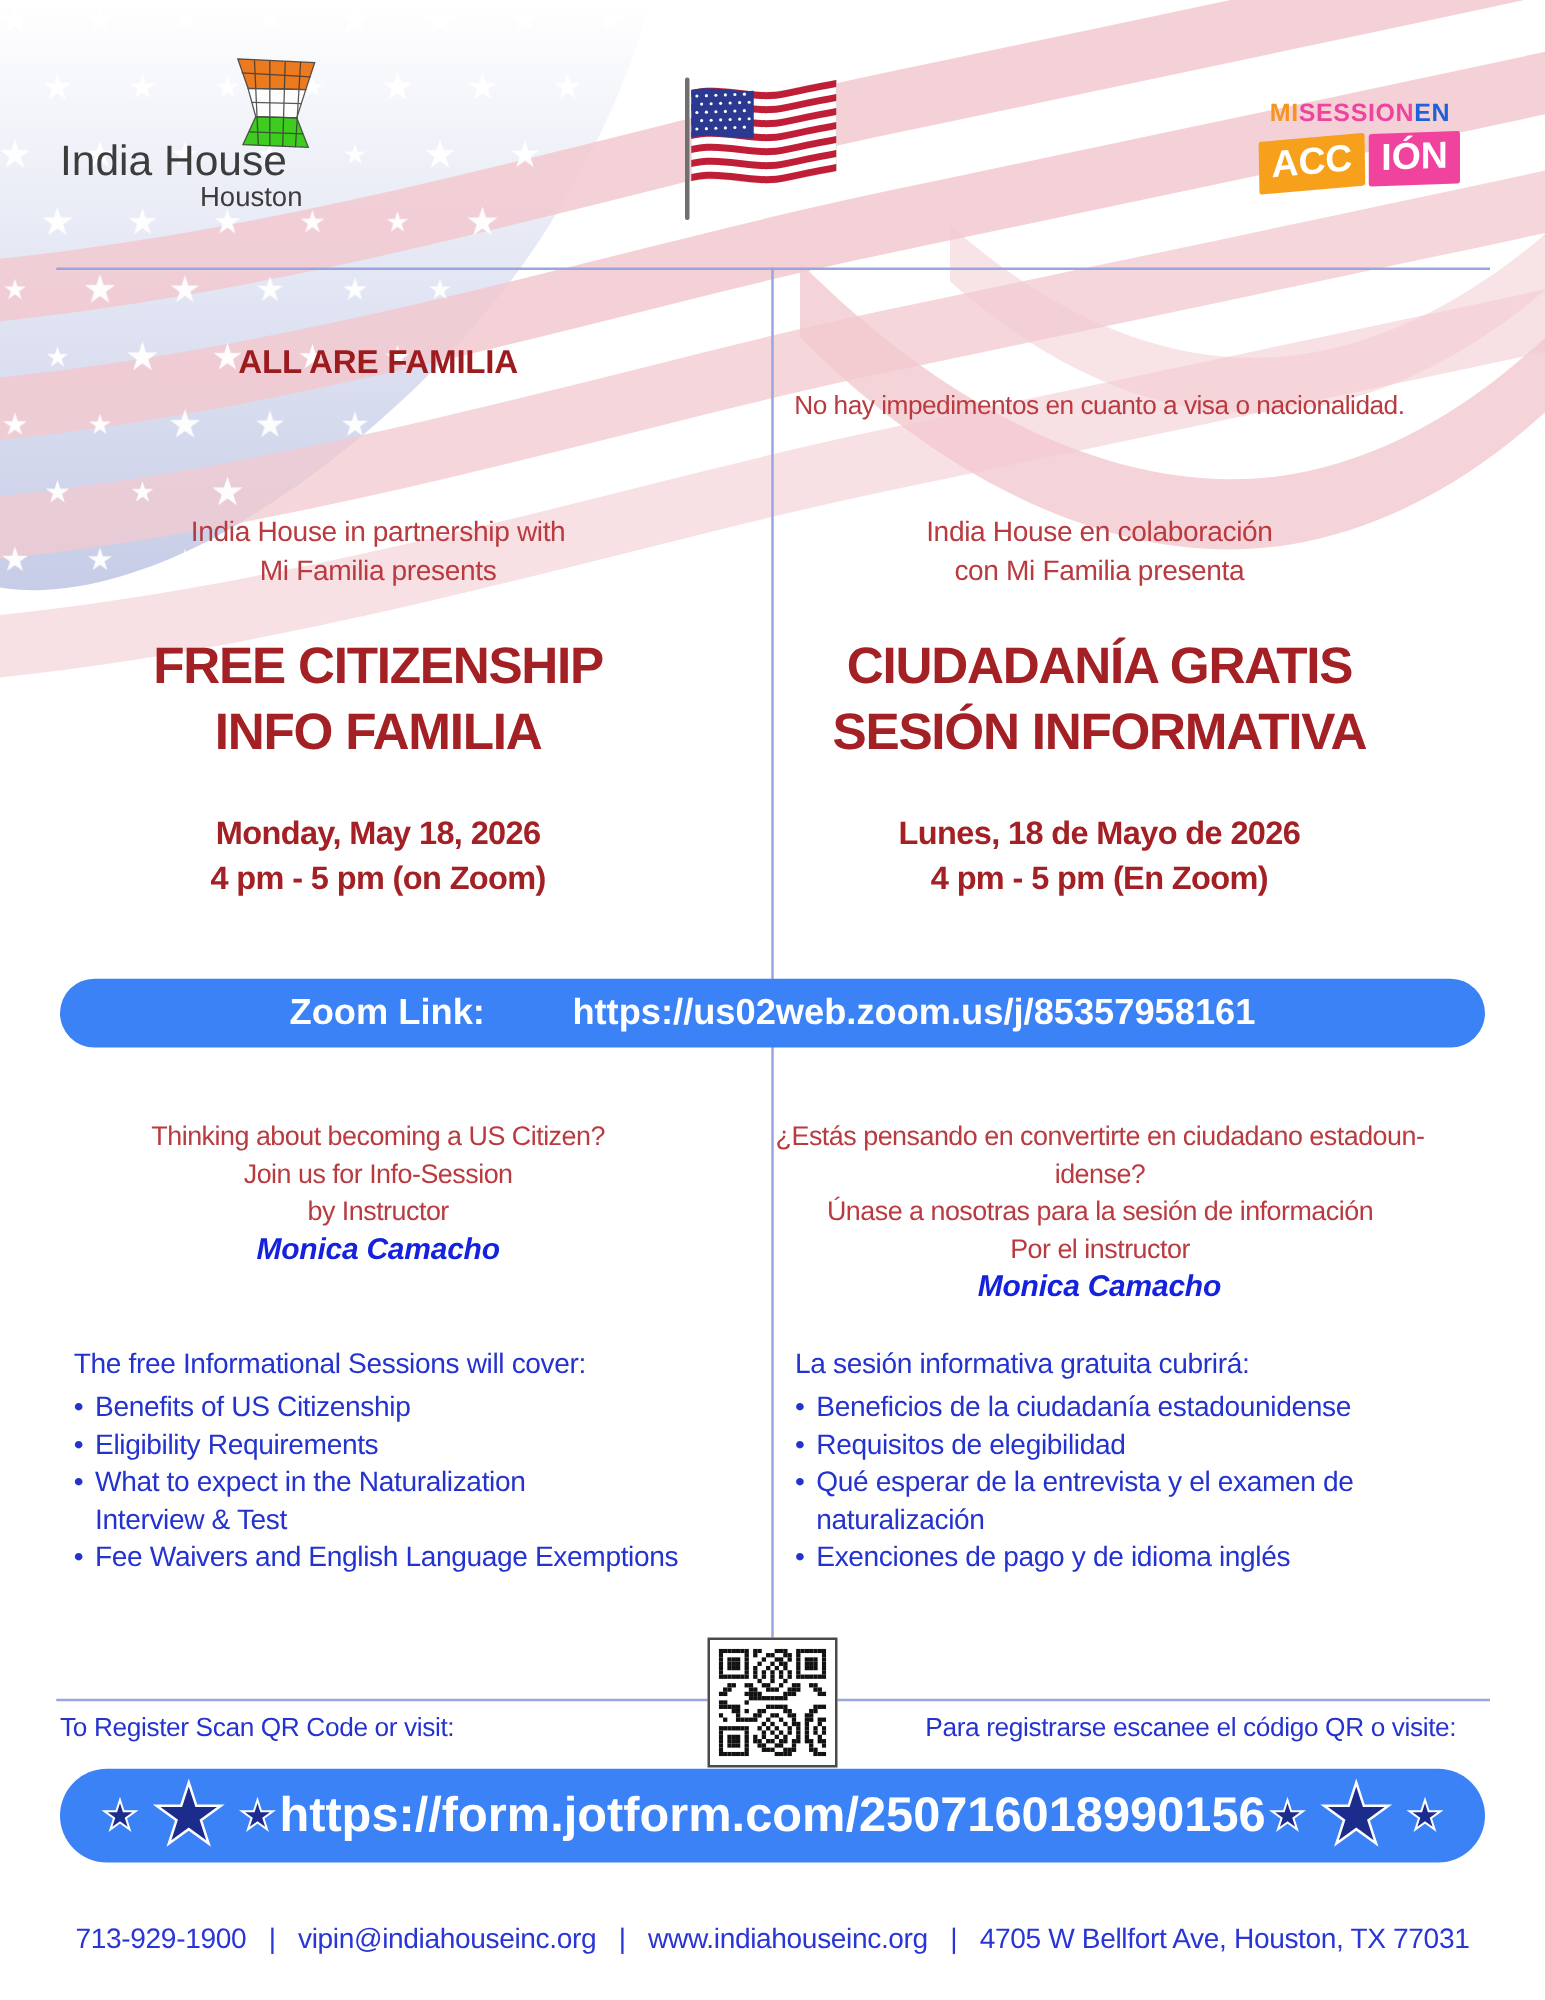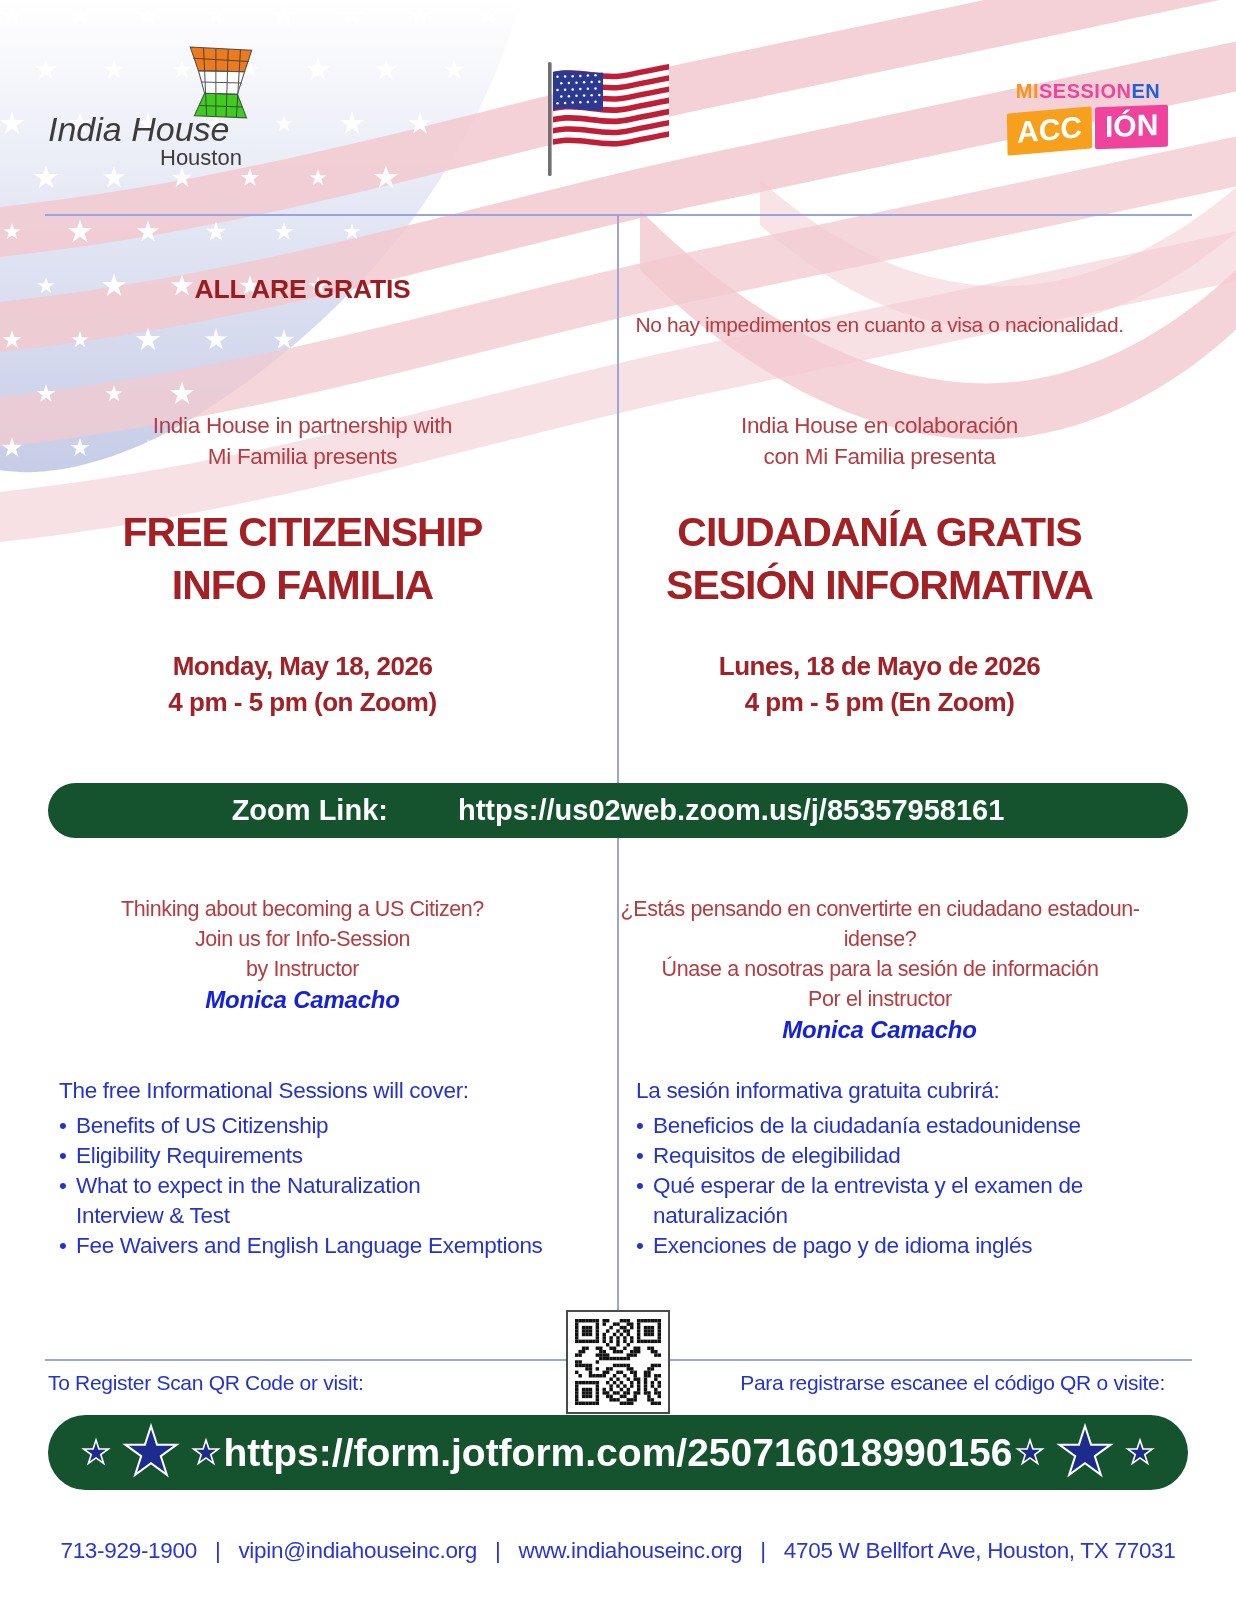--- a/index.html
+++ b/index.html
@@ -16,21 +16,21 @@
   .colR{left:622px;width:515px;text-align:center;z-index:2;}
 
   .welcome{font-size:26.5px;font-weight:700;color:#9c1b1f;letter-spacing:-0.2px;}
   .subtitle{font-size:21px;color:#b93a3f;letter-spacing:-0.4px;}
   .presents{font-size:22.5px;color:#b93a3f;line-height:31px;letter-spacing:-0.3px;}
   .maintitle{font-size:41px;font-weight:700;color:#a32025;line-height:53px;letter-spacing:-1px;}
   .datetime{font-size:26px;font-weight:700;color:#a32025;line-height:36px;letter-spacing:-0.5px;}
   .pitch{font-size:21.5px;color:#b93a3f;line-height:30px;letter-spacing:-0.4px;}
   .instructor{font-size:24px;font-weight:700;font-style:italic;color:#1522dd;letter-spacing:-0.2px;}
 
-  .pill{position:absolute;left:48px;width:1140px;background:#14532d;color:#ffffff;
+  .pill{position:absolute;left:48px;width:1140px;background:#3b82f6;color:#ffffff;
         display:flex;align-items:center;justify-content:center;z-index:3;}
   .pill-zoom{top:783px;height:55px;border-radius:28px;gap:70px;font-size:29px;font-weight:700;}
   .pill-reg{top:1415px;height:75px;border-radius:38px;font-size:39px;font-weight:700;}
   .starcluster{position:absolute;top:8px;width:150px;height:60px;}
   .starcluster.left{left:28px;} .starcluster.right{right:28px;}
 
   .covers{text-align:left;}
   .covers-title{font-size:22.5px;color:#2433cf;line-height:30px;letter-spacing:-0.3px;padding-left:14px;}
   .covers-list{margin-top:5px;padding-left:14px;}
   .bullet-item{position:relative;font-size:22.5px;color:#2433cf;line-height:30px;
@@ -42,21 +42,21 @@
   .qrbox{position:absolute;left:566px;top:1310px;width:104px;height:104px;background:#ffffff;
          border:2px solid #4a4a4a;box-sizing:border-box;z-index:3;
          display:flex;align-items:center;justify-content:center;}
 
   .footer{position:absolute;left:0;top:1538px;width:1236px;text-align:center;
           font-size:22.5px;color:#2a35d6;letter-spacing:-0.3px;z-index:2;}
   .footer .sep{margin:0 12px;}
 
   
   .indiahouse{left:48px;top:44px;width:240px;height:132px;z-index:2;}
-  .ih-name{position:absolute;left:0;top:66px;font-size:34px;color:#3c3c3c;font-style:italic;}
+  .ih-name{position:absolute;left:0;top:66px;font-size:34px;color:#3c3c3c;}
   .ih-city{position:absolute;left:112px;top:101px;font-size:22px;color:#3c3c3c;}
   .ih-graphic{position:absolute;left:118px;top:0;}
 
   
   .mifamilia{left:998px;top:80px;width:180px;height:100px;z-index:2;text-align:center;}
   .mf-row1{font-size:20px;font-weight:700;letter-spacing:0.5px;}
   .mf-mi{color:#f7941e;} .mf-familia{color:#f0439e;} .mf-en{color:#1e62d8;}
   .mf-badges{display:flex;justify-content:center;margin-top:3px;}
   .mf-badge{color:#ffffff;font-weight:700;font-size:30px;padding:3px 10px 5px;border-radius:2px;}
   .mf-acc{background:#f7a01b;transform:rotate(-5deg) skewX(-4deg) translateY(4px);}
@@ -244,21 +244,21 @@
     <div class="mf-badges">
       <div class="mf-badge mf-acc">ACC</div>
       <div class="mf-badge mf-ion">IÓN</div>
     </div>
   </div>
 
   <div class="hline" style="left:45px;top:214px;width:1147px;"></div>
   <div class="vline" style="left:617px;top:214px;height:1098px;"></div>
   <div class="hline" style="left:45px;top:1359px;width:1147px;"></div>
 
-  <div class="abs colL welcome" style="top:274px;">ALL ARE GRATIS</div>
+  <div class="abs colL welcome" style="top:274px;">ALL ARE FAMILIA</div>
   <div class="abs colL presents prelines" style="top:410px;">India House in partnership with
 Mi Familia presents</div>
   <div class="abs colL maintitle prelines" style="top:506px;">FREE CITIZENSHIP
 INFO FAMILIA</div>
   <div class="abs colL datetime prelines" style="top:648px;">Monday, May 18, 2026
 4 pm - 5 pm (on Zoom)</div>
   <div class="abs colL pitch prelines" style="top:894px;">Thinking about becoming a US Citizen?
 Join us for Info-Session
 by Instructor</div>
   <div class="abs colL instructor" style="top:986px;">Monica Camacho</div>

